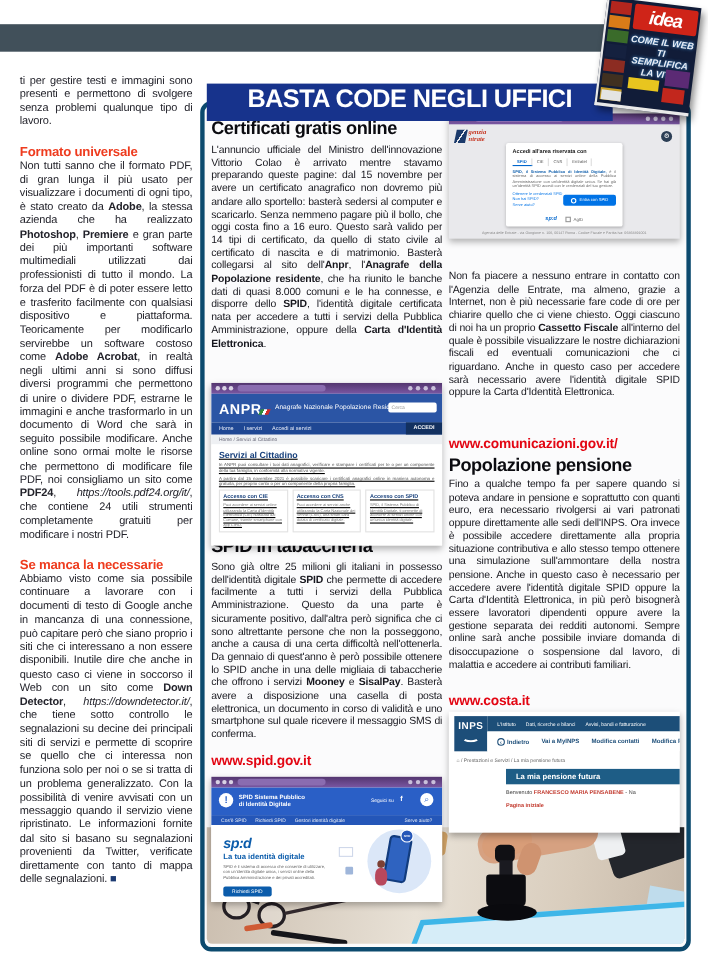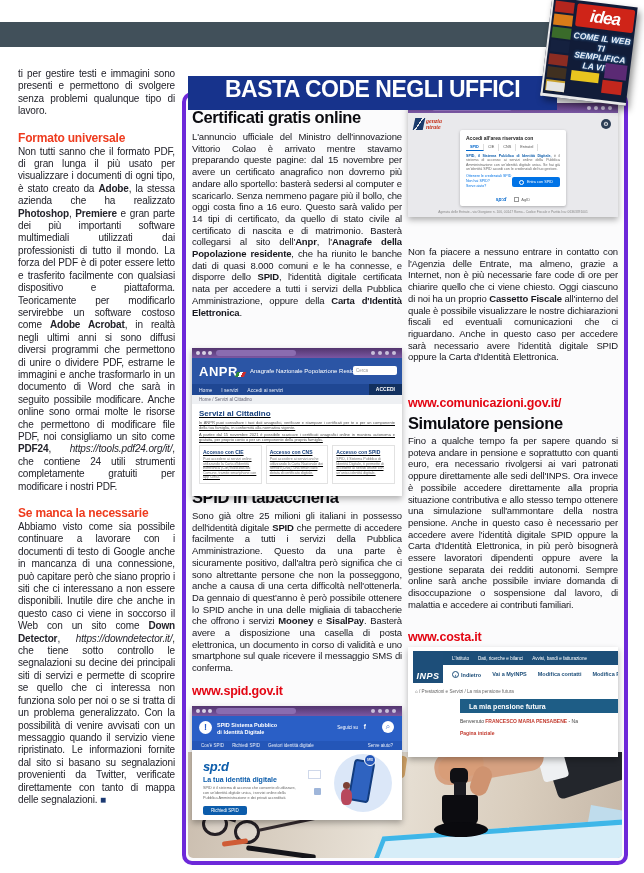--- a/index.html
+++ b/index.html
@@ -32,21 +32,21 @@
   .lc-text { font-size:10px; line-height:12.4px; text-align:justify; letter-spacing:-0.15px; }
   .lc-head { color:#ee3b1e; font-size:12px; font-weight:bold; letter-spacing:-0.2px; margin:13px 0 1px 0; }
 
   
   .banner { position:absolute; left:188px; top:76px; width:369px; height:34px; background:#17338c;
     color:#fff; display:flex; justify-content:center; z-index:6;
     font-weight:bold; font-size:23px; letter-spacing:-0.5px; }
 
   
   .panel { position:absolute; left:182px; top:92px; width:446px; height:773px;
-    border:4px solid #6d28d9; border-radius:10px; background:#fbfbfc; }
+    border:4px solid #0c4a6e; border-radius:10px; background:#fbfbfc; }
   .h2 { position:absolute; width:212px; font-size:16.5px; font-weight:bold; color:#0b0b10; letter-spacing:-0.4px; }
   .art-text { position:absolute; width:210px; font-size:9.5px; line-height:11.7px; text-align:justify;
     color:#17171e; letter-spacing:-0.15px; overflow:hidden; }
   .url { position:absolute; width:212px; font-size:12.5px; font-weight:bold; color:#e30613; letter-spacing:-0.2px; }
 
   
   .shot { position:absolute; width:210px; background:#fff; box-shadow:0 3px 6px rgba(0,0,0,.3); overflow:hidden; z-index:5; }
   .bbar { position:relative; height:10px; background:linear-gradient(180deg,#53356e,#7a57a3); }
   .bdots { position:absolute; left:4px; top:3px; width:4px; height:4px; border-radius:50%; background:#d9d2e4;
     box-shadow:6px 0 0 #d9d2e4, 12px 0 0 #d9d2e4; }
@@ -128,21 +128,21 @@
   .ae-btn .ic { width:5px; height:5px; border:1px solid #fff; border-radius:50%; }
   .ae-logos { position:absolute; left:0; right:0; bottom:4px; display:flex; justify-content:center; gap:8px; align-items:center; }
   .ae-lspid { font-size:5px; font-weight:bold; font-style:italic; color:#06c; }
   .ae-lagid { font-size:4px; color:#666; display:flex; align-items:center; gap:2px; }
   .ae-lagid .sq { width:5px; height:5px; border:1px solid #999; }
   .ae-footer { position:absolute; left:0; right:0; bottom:3px; text-align:center; font-size:3.3px; color:#888; }
 
   
   .shot-inps { left:222px; top:551px; height:110px; }
   .inps-logo { position:absolute; left:5px; top:4px; width:30px; height:32px; background:#1d4e79; color:#fff; text-align:center; }
-  .inps-logo .nm { font-size:9px; font-weight:bold; margin-top:20px; letter-spacing:0.5px;font-style:italic; }
+  .inps-logo .nm { font-size:9px; font-weight:bold; margin-top:4px; letter-spacing:0.5px; }
   .inps-swoosh { width:16px; height:9px; border:2px solid transparent; border-bottom:2.5px solid #fff; border-radius:50%; margin:1px auto 0; }
   .inps-topbar { position:absolute; left:35px; right:0; top:4px; height:14px; background:#1c4e78; color:#fff;
     font-size:4.6px; display:flex; gap:9px; align-items:center; padding-left:9px; overflow:hidden; white-space:nowrap; }
   .inps-subnav { position:absolute; left:35px; right:0; top:18px; height:18px; background:#fff; color:#1d4e79;
     font-size:5.5px; font-weight:bold; display:flex; gap:11px; align-items:center; padding-left:9px; overflow:hidden; white-space:nowrap; }
   .inps-back-ic { display:inline-block; width:7px; height:7px; border:1px solid #1d4e79; border-radius:50%;
     font-size:5px; line-height:6px; text-align:center; margin-right:2px; }
   .inps-crumb { position:absolute; left:0; right:0; top:40px; height:10px; font-size:4.6px; color:#666;
     line-height:10px; padding-left:7px; overflow:hidden; white-space:nowrap; }
   .inps-titlebar { position:absolute; left:52px; right:0; top:52px; height:14px; background:#1e5d86; color:#fff;
@@ -373,21 +373,21 @@
             </span>
           </div>
         </div>
         <div class="ae-footer">Agenzia delle Entrate - via Giorgione n. 106, 00147 Roma - Codice Fiscale e Partita Iva: 06363391001</div>
       </div>
     </div>
 
     <p class="art-text" style="left:222px; top:150px; height:146px;"><span>Non fa piacere a nessuno entrare in contatto con l'Agenzia delle Entrate, ma almeno, grazie a Internet, non è più necessarie fare code di ore per chiarire quello che ci viene chiesto. Oggi ciascuno di noi ha un proprio </span><span class="seg-b">Cassetto Fiscale</span><span> all'interno del quale è possibile visualizzare le nostre dichiarazioni fiscali ed eventuali comunicazioni che ci riguardano. Anche in questo caso per accedere sarà necessario avere l'identità digitale SPID oppure la Carta d'Identità Elettronica.</span></p>
     <div class="url" style="left:222px; top:300px;">www.comunicazioni.gov.it/</div>
 
-    <h2 class="h2" style="left:222px; top:318px;">Simulatore pensione</h2>
+    <h2 class="h2" style="left:222px; top:318px;">Popolazione pensione</h2>
     <p class="art-text" style="left:222px; top:339px; height:190px;"><span>Fino a qualche tempo fa per sapere quando si poteva andare in pensione e soprattutto con quanti euro, era necessario rivolgersi ai vari patronati oppure direttamente alle sedi dell'INPS. Ora invece è possibile accedere direttamente alla propria situazione contributiva e allo stesso tempo ottenere una simulazione sull'ammontare della nostra pensione. Anche in questo caso è necessario per accedere avere l'identità digitale SPID oppure la Carta d'Identità Elettronica, in più però bisognerà essere lavoratori dipendenti oppure avere la gestione separata dei redditi autonomi. Sempre online sarà anche possibile inviare domanda di disoccupazione o sospensione dal lavoro, di malattia e accedere ai contributi familiari.</span></p>
     <div class="url" style="left:222px; top:534px;">www.costa.it</div>
 
     <div class="shot shot-inps">
       <div class="inps-logo">
         <div class="nm">INPS</div>
         <div class="inps-swoosh"></div>
       </div>
       <div class="inps-topbar">
         <span>L'Istituto</span>

